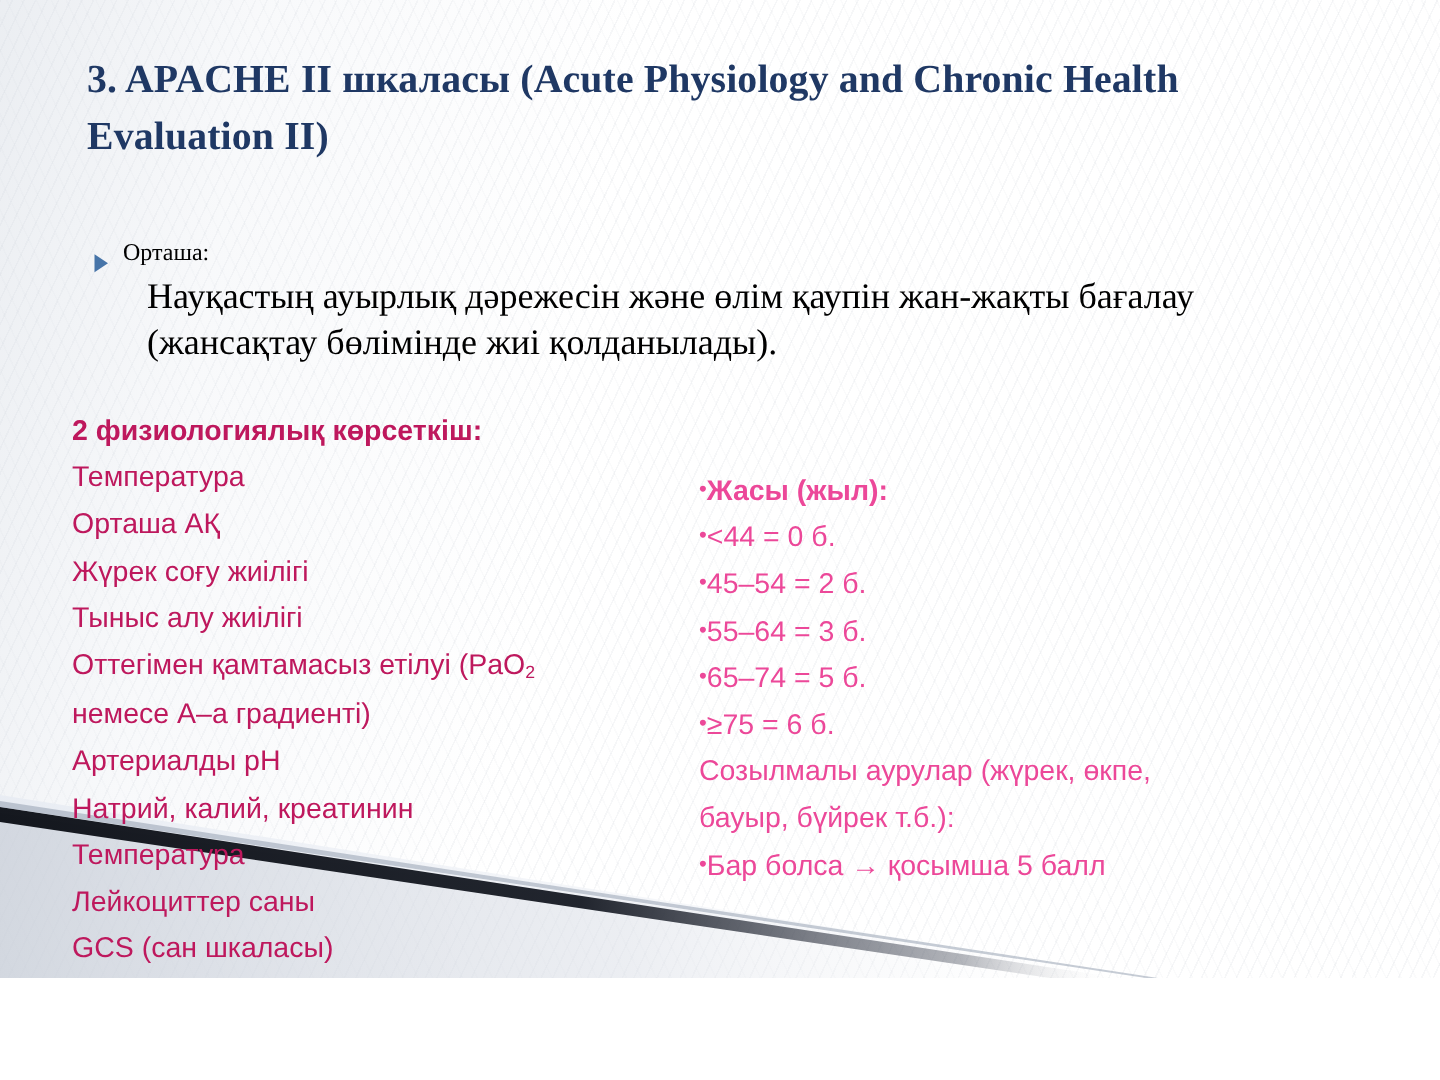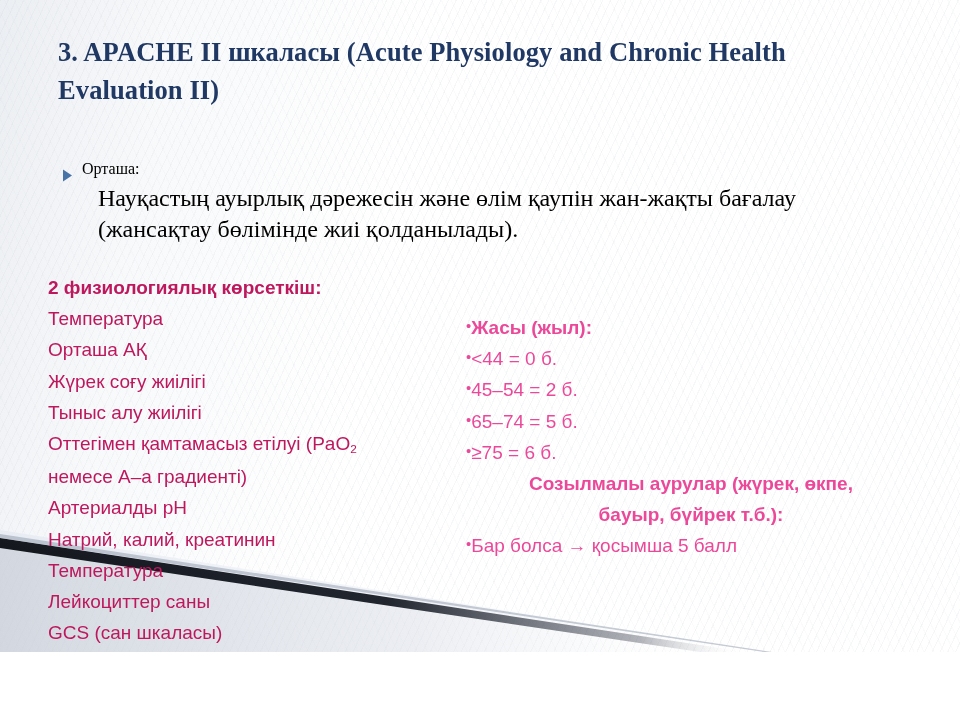--- a/index.html
+++ b/index.html
@@ -139,21 +139,21 @@
   .col-right .li {
     display: block;
     white-space: nowrap;
   }
   .col-right .li .dot {
     font-size: 0.78em;
     line-height: 0;
     vertical-align: 0.18em;
   }
   .col-right .hdr { font-weight: bold; }
-  .col-right .hdr-multi { font-weight: bold; text-align: center; }
+  .col-right .hdr-multi { font-weight: normal; }
 </style>
 </head>
 <body>
 
 <div class="slide">
 
   <div class="bg-texture"></div>
   <div class="bg-wash"></div>
 
   <div class="ribbon-wrap">
@@ -213,20 +213,21 @@
     <div class="ln">Натрий, калий, креатинин</div>
     <div class="ln">Температура</div>
     <div class="ln">Лейкоциттер саны</div>
     <div class="ln">GCS (сан шкаласы)</div>
   </div>
 
   <div class="col-right">
     <div class="li"><span class="dot">•</span><span class="hdr">Жасы (жыл):</span></div>
     <div class="li"><span class="dot">•</span><span>&lt;44 = 0 б.</span></div>
     <div class="li"><span class="dot">•</span><span>45–54 = 2 б.</span></div>
+    <div class="li"><span class="dot">•</span><span>55–64 = 3 б.</span></div>
     <div class="li"><span class="dot">•</span><span>65–74 = 5 б.</span></div>
     <div class="li"><span class="dot">•</span><span>≥75 = 6 б.</span></div>
     <div class="li hdr-multi">Созылмалы аурулар (жүрек, өкпе,</div>
     <div class="li hdr-multi">бауыр, бүйрек т.б.):</div>
     <div class="li"><span class="dot">•</span><span>Бар болса → қосымша 5 балл</span></div>
   </div>
 
 </div>
 
 </body></html>

